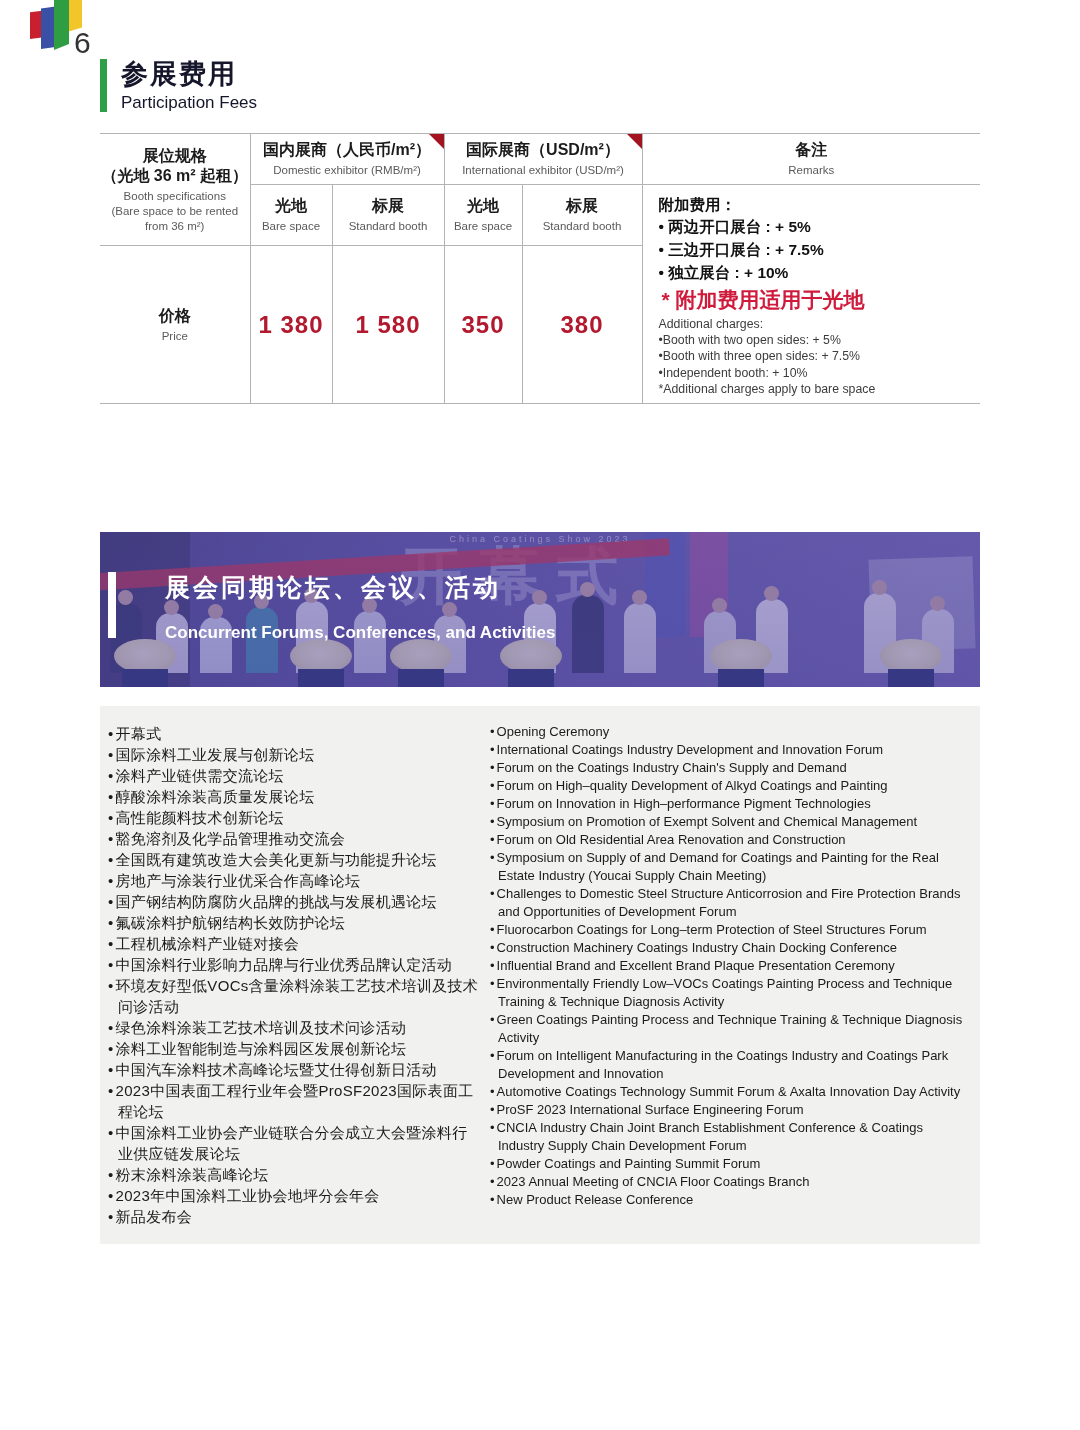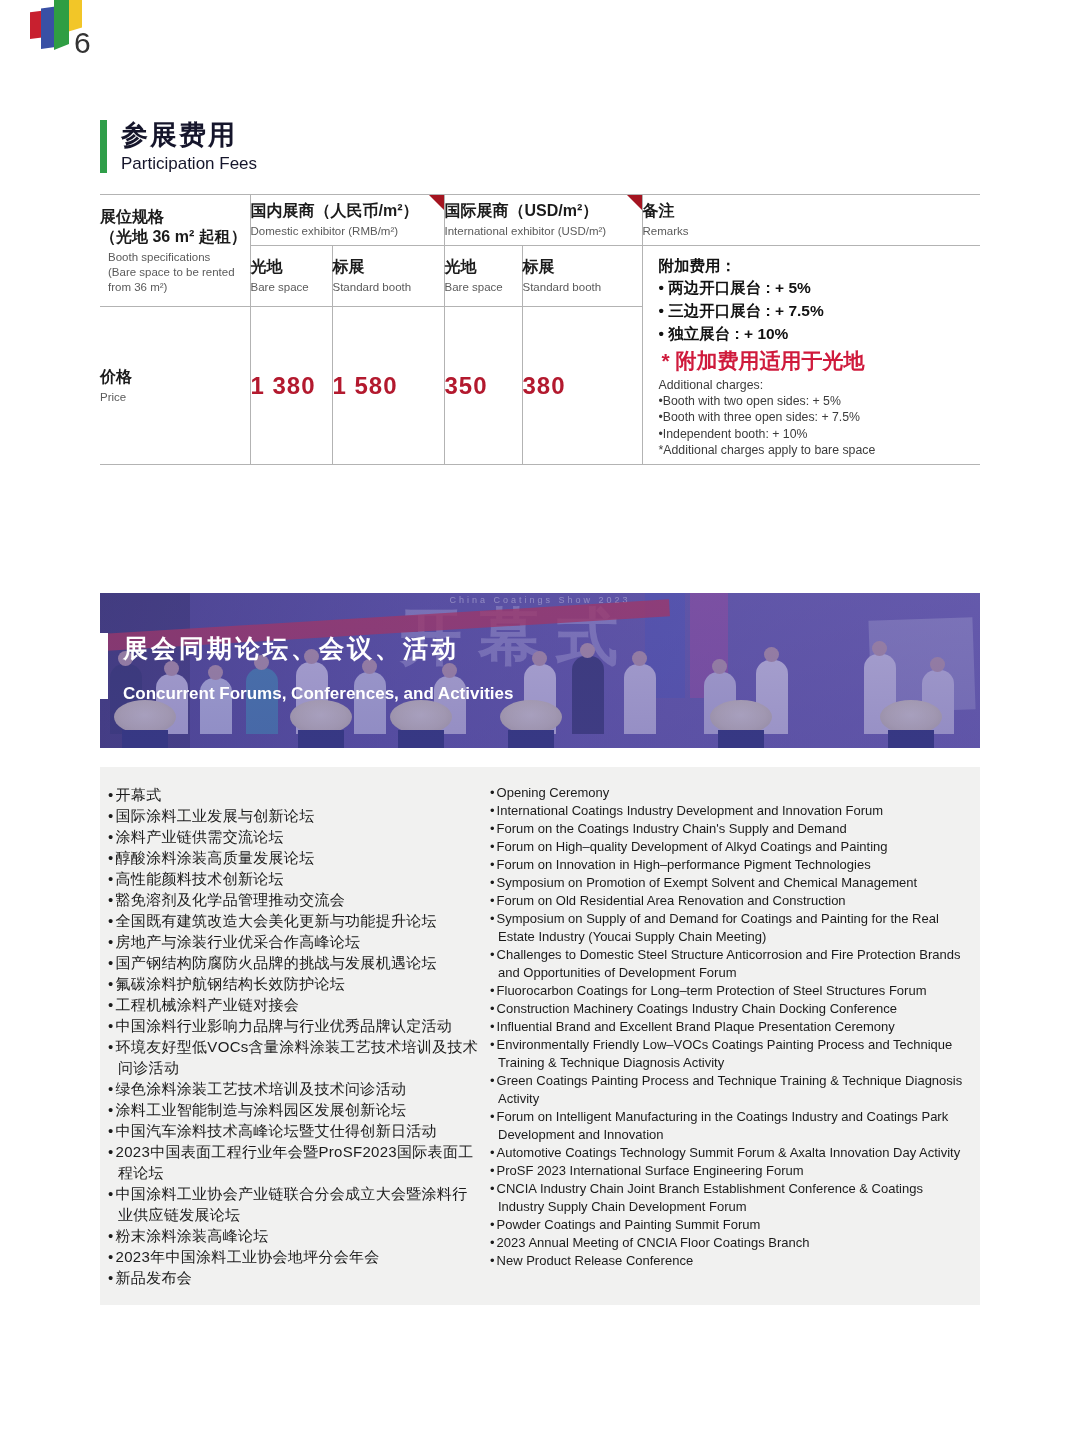--- a/index.html
+++ b/index.html
@@ -12,31 +12,31 @@
   
   .logo { position:absolute; left:28px; top:0; width:62px; height:66px; }
   .lg { position:absolute; }
   .lg-red    { left:2px;  top:10px; width:18px; height:29px; background:#c8202f; clip-path:polygon(0 8%,100% 0,100% 92%,0 100%); z-index:1; }
   .lg-blue   { left:13px; top:6px;  width:18px; height:43px; background:#3950a5; clip-path:polygon(0 6%,100% 0,100% 94%,0 100%); z-index:2; }
   .lg-green  { left:26px; top:0;    width:15px; height:50px; background:#2f9e43; clip-path:polygon(0 0,100% 0,100% 88%,0 100%); z-index:3; }
   .lg-yellow { left:39px; top:0;    width:15px; height:32px; background:#f2c628; clip-path:polygon(0 0,100% 0,100% 86%,0 100%); z-index:2; }
   .page-number { position:absolute; left:74px; top:26px; font-size:30px; color:#333; }
 
   
-  .content { margin-left:100px; width:880px; padding-top:120px; }
+  .content { margin-left:100px; width:880px; padding-top:59px; }
 
   .section-header { display:flex; align-items:flex-start; }
   .green-bar { width:7px; height:53px; background:#2f9e49; margin-right:14px; }
   .sec-zh { font-size:27px; font-weight:700; color:#15152b; letter-spacing:2px; line-height:1.15; }
   .sec-en { font-size:17px; font-weight:400; color:#15152b; margin-top:3px; }
 
   
   .fees-table { width:880px; border-collapse:collapse; table-layout:fixed; margin-top:20px;
                 border-top:1px solid #b3b3b3; border-bottom:1px solid #b3b3b3; }
-  .fees-table td { padding:0; text-align:left; vertical-align:middle; }
+  .fees-table td { padding:0; text-align:center; vertical-align:middle; }
   tr.r1 td { height:50px; }
   tr.r2 td { height:52px; }
   tr.r3 td { height:137px; }
   .bd-r { border-right:1px solid #b3b3b3; }
   .bd-b { border-bottom:1px solid #b3b3b3; }
   .cell-zh { font-size:16px; font-weight:600; color:#1b1b1b; line-height:1.3; }
   .cell-en { font-size:11.5px; color:#5a5a5a; line-height:1.28; margin-top:2px; }
   .specs .cell-en { padding:0 8px; }
   .group { position:relative; }
   .tri { position:absolute; top:0; right:0; width:0; height:0;
@@ -65,21 +65,21 @@
   .b-screen { position:absolute; left:770px; top:26px; width:104px; height:92px;
               background:rgba(230,232,245,.32); transform:rotate(-2deg); z-index:1; }
   .bp { position:absolute; bottom:14px; width:32px; border-radius:14px 14px 0 0; z-index:2; display:block; }
   .bp::before { content:""; position:absolute; top:-13px; left:8px; width:15px; height:15px;
                 border-radius:50%; background:#c3a2a6; }
   .bq { position:absolute; bottom:14px; width:62px; height:34px; border-radius:50%; z-index:3;
         background:radial-gradient(ellipse at 50% 45%,#f6f0da 0%,#e9e0c2 55%,#cfc5a0 100%); }
   .bq::after { content:""; position:absolute; top:30px; left:8px; width:46px; height:18px; background:#1e2a6a; }
   .b-overlay { position:absolute; inset:0; z-index:4;
                background:linear-gradient(180deg,rgba(85,74,162,.38) 0%,rgba(80,70,158,.5) 100%); }
-  .b-title { position:absolute; left:0; top:40px; display:flex; z-index:6; }
+  .b-title { position:absolute; left:8px; top:40px; display:flex; z-index:6;gap:34px; }
   .b-bar { width:8px; height:66px; background:#ffffff; margin-right:15px; }
   .b-zh { font-size:25px; font-weight:700; color:#ffffff; letter-spacing:3px; line-height:1.2; }
   .b-en { font-size:17px; font-weight:700; color:#ffffff; margin-top:21px; }
 
   
   .forums { width:880px; min-height:536px; margin-top:19px; background:#f1f1f0;
             box-sizing:border-box; padding:17px 10px 17px 8px; display:flex; gap:10px; }
   .col-zh { width:372px; flex:0 0 372px; }
   .col-en { flex:1; }
   .fz { font-size:15px; line-height:21px; color:#1b1b1b; padding-left:10px; text-indent:-10px; letter-spacing:.3px; }

